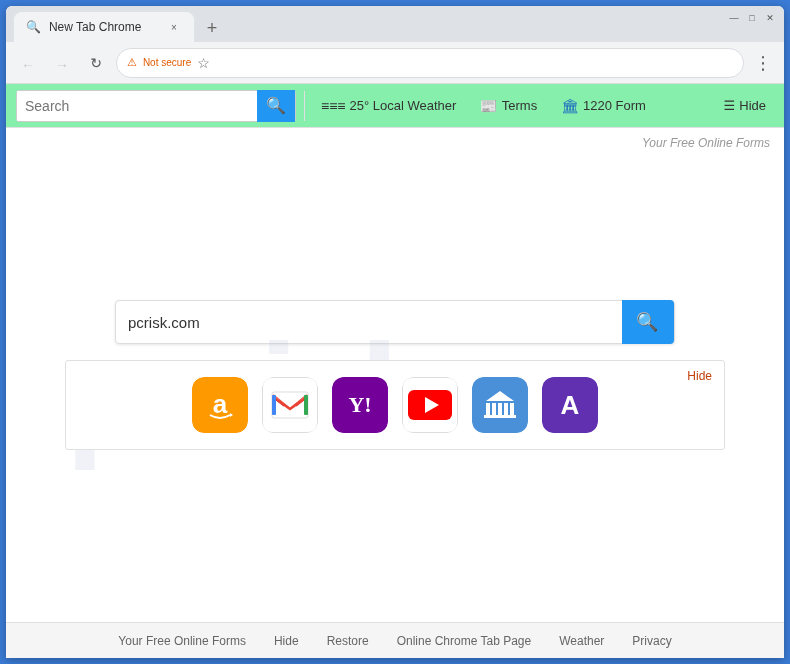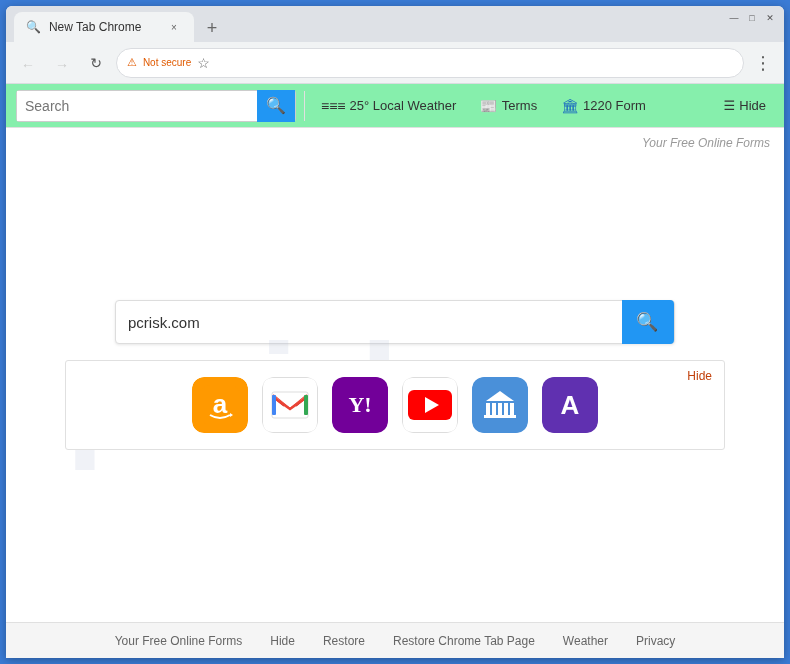--- a/index.html
+++ b/index.html
@@ -571,20 +571,20 @@
 
           </div>
         </div>
 
       </div>
 
       <div class="footer">
         <a class="footer-link">Your Free Online Forms</a>
         <a class="footer-link">Hide</a>
         <a class="footer-link">Restore</a>
-        <a class="footer-link">Restore Chrome Tab Page</a>
+        <a class="footer-link">Online Chrome Tab Page</a>
         <a class="footer-link">Weather</a>
         <a class="footer-link">Privacy</a>
       </div>
 
     </div>
   </div>
 </div>
 
 </body></html>

